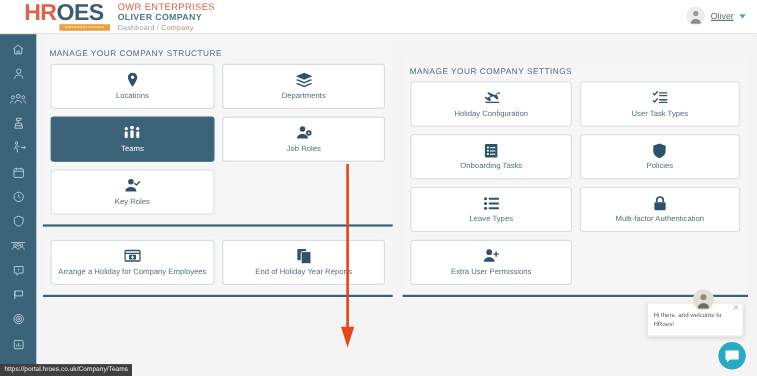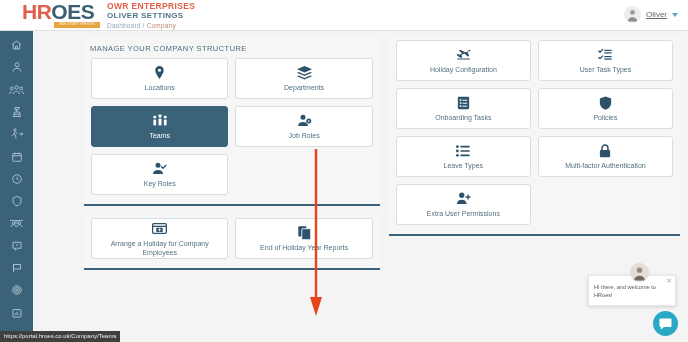--- a/index.html
+++ b/index.html
@@ -52,21 +52,21 @@
     width: 46px; height: 6px;
     background: #e8a33d;
     color: #fff; font-size: 2.6px; letter-spacing: .2px;
     text-align: center; line-height: 6px;
     overflow: hidden; white-space: nowrap;
   }
   .brand-block {
     position: absolute; left: 107px; top: 1px;
   }
   .brand-company {
-    font-size: 8.5px; font-weight: bold; color: #e0614a;
+    font-size: 8.5px; font-weight: normal; color: #e0614a;
     letter-spacing: .35px; line-height: 10px;
   }
   .brand-user {
     font-size: 8px; font-weight: bold; color: #52758a;
     letter-spacing: .3px; line-height: 10px;
   }
   .breadcrumb {
     font-size: 6.5px; color: #8fa7b5; line-height: 9px; letter-spacing: .2px;
   }
   .breadcrumb span { color: #8fa7b5; }
@@ -88,21 +88,21 @@
   .chev { width: 0; height: 0; border-left: 3.5px solid transparent;
           border-right: 3.5px solid transparent; border-top: 4px solid #5ba3c4; }
 
   
   .content {
     position: absolute; left: 33px; top: 31px;
     width: 655px; height: 311px;
     background: #f4f4f4;
     padding: 6px 8px 0 6px;
   }
-  .columns { display: flex; gap: 9px; align-items: flex-start; margin-left: 45px; }
+  .columns { display: flex; gap: 9px; align-items: flex-end; }
   .col-left { width: 323px; }
   .col-right { width: 318px; }
 
   .panel {
     background: #f6f6f6;
     border-bottom: 2px solid #3a6278;
     padding: 3px 0 9px 0;
     position: relative;
   }
   .panel-title {
@@ -297,21 +297,21 @@
   <header class="header">
     <div class="logo-wrap">
       <div class="logo-text">
         <span class="logo-hr">HR</span><span class="logo-oes">OES</span>
       </div>
       <div class="logo-bar">EMPLOYMENT SERVICES</div>
     </div>
 
     <div class="brand-block">
       <div class="brand-company">OWR ENTERPRISES</div>
-      <div class="brand-user">OLIVER SETTINGS</div>
+      <div class="brand-user">OLIVER COMPANY</div>
       <div class="breadcrumb">
         <span>Dashboard</span><span class="crumb-sep">/</span><span class="crumb-current">Company</span>
       </div>
     </div>
 
     <div class="user-menu">
       <div class="avatar">
         <svg width="17" height="17" viewBox="0 0 24 24">
           <circle cx="12" cy="12" r="12" fill="#ededed"></circle>
           <circle cx="12" cy="9" r="3.4" fill="#9a9a9a"></circle>
@@ -416,20 +416,21 @@
               </span>
               <span class="card-label">End of Holiday Year Reports</span>
             </div>
 
           </div>
         </section>
       </div>
 
       <div class="col-right">
         <section class="panel">
+          <div class="panel-title">MANAGE YOUR COMPANY SETTINGS</div>
           <div class="cards">
 
             <div class="card">
               <span class="card-icon">
                 <svg width="16" height="12" viewBox="0 0 30 22" fill="currentColor">
                   <path d="M28.5 5.2c-.5-1.2-1.9-1.7-3-1.2L19.6 6 9.8 1.2 7.2 2.3l6.1 6.1-5.3 2.2-3.4-1.6-2 .9 3.7 3.9 1 .1.2.9 4.9 1.7 1.2-2.3-1.7-3.3 5.7-2.8 6.4 5.7 2.6-1.1-3.6-9.4 4.3-1.8c1.2-.5 1.7-1.9 1.2-3.2z"></path>
                   <rect x="4" y="17.5" width="24" height="2" rx="1"></rect>
                 </svg>
               </span>
               <span class="card-label">Holiday Configuration</span>

